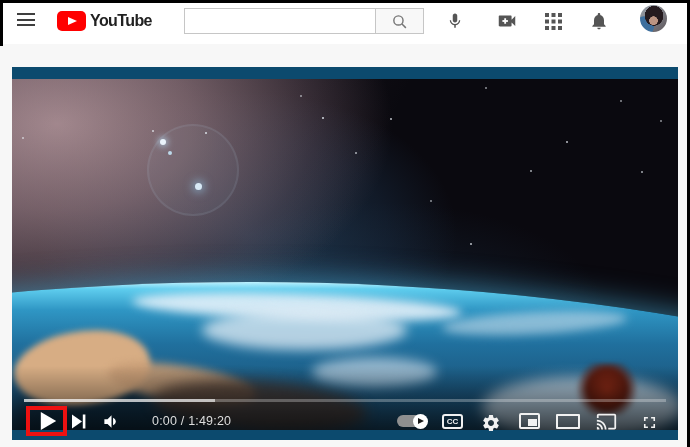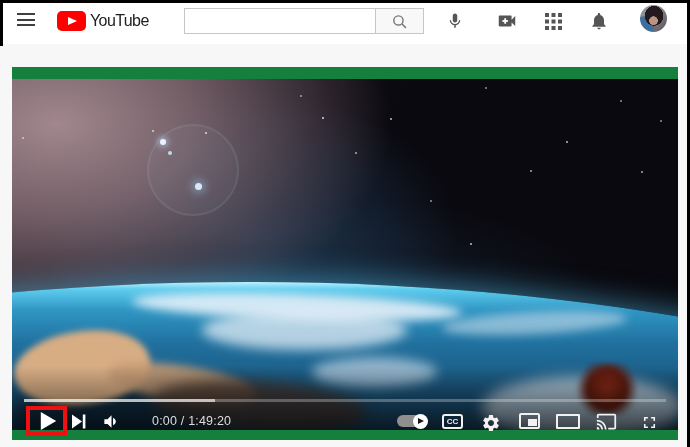--- a/index.html
+++ b/index.html
@@ -12,38 +12,38 @@
   .frame-right { position:absolute; right:0; top:0; width:3px; height:447px; background:#000; z-index:50; }
   .frame-left  { position:absolute; left:0; top:0; width:3px; height:46px; background:#000; z-index:50; }
 
   
   .header { position:absolute; left:0; top:0; width:690px; height:44px; background:#fff; z-index:10; }
   .hamburger { position:absolute; left:17px; top:13px; width:18px; height:13px; cursor:pointer; }
   .hamburger span { display:block; width:18px; height:2px; background:#3f3f3f; margin-bottom:3.5px; }
   .logo { position:absolute; left:57px; top:9px; height:24px; display:flex; align-items:center; cursor:pointer; }
   .logo-badge { width:29px; height:20px; background:#ff0000; border-radius:5px; position:relative; }
   .logo-badge:after { content:""; position:absolute; left:11px; top:5.5px; border-left:9px solid #fff; border-top:4.5px solid transparent; border-bottom:4.5px solid transparent; }
-  .logo-text { font-size:16px; font-weight:400; color:#212121; letter-spacing:-0.6px; margin-left:4px; }
+  .logo-text { font-size:16px; font-weight:700; color:#212121; letter-spacing:-0.6px; margin-left:4px; }
 
   .search-wrap { position:absolute; left:184px; top:8px; height:26px; display:flex; }
   .search-input { width:191px; height:26px; border:1px solid #c6c6c6; border-right:none; background:#fff; padding:0 8px; font-size:13px; color:#111; outline:none; }
   .search-btn { width:49px; height:26px; border:1px solid #c6c6c6; background:#f8f8f8; display:flex; align-items:center; justify-content:center; cursor:pointer; }
 
   .hdr-ic { position:absolute; top:10px; width:22px; height:22px; display:flex; align-items:center; justify-content:center; cursor:pointer; }
   .avatar { position:absolute; left:640px; top:5px; width:27px; height:27px; border-radius:50%; cursor:pointer; overflow:hidden;
     background:
       radial-gradient(circle at 50% 58%, #bb9482 0 20%, rgba(187,148,130,0) 22%),
       radial-gradient(ellipse 58% 62% at 52% 40%, #241a1e 0 58%, rgba(36,26,30,0) 60%),
       radial-gradient(circle at 16% 78%, #3e6f9d 0 30%, rgba(62,111,157,0) 33%),
       linear-gradient(135deg,#9aa2ab,#5f585c);
   }
 
   
   .page-bg { position:absolute; left:0; top:44px; width:690px; height:403px; background:#f7f7f7; }
-  .player { position:absolute; left:12px; top:67px; width:666px; height:373px; background:#15803d; z-index:5; }
+  .player { position:absolute; left:12px; top:67px; width:666px; height:373px; background:#0c4a6e; z-index:5; }
   .scene { position:absolute; left:0; top:12px; width:666px; height:351px; overflow:hidden;
     background:
       radial-gradient(ellipse 430px 270px at 45px 45px, rgba(170,143,148,0.95), rgba(133,109,117,0.8) 32%, rgba(92,74,86,0.45) 60%, rgba(92,74,86,0) 78%),
       radial-gradient(ellipse 280px 190px at 235px 155px, rgba(58,108,148,0.45), rgba(36,70,104,0.28) 50%, rgba(36,70,104,0) 75%),
       radial-gradient(ellipse 320px 160px at 370px 235px, rgba(40,80,115,0.32), rgba(40,80,115,0) 70%),
       #0a090f; }
   .beam { position:absolute; left:-40px; top:-30px; width:560px; height:300px;
     background:linear-gradient(115deg, rgba(160,130,140,0.25), rgba(160,130,140,0) 65%); }
   .star { position:absolute; width:2px; height:2px; border-radius:50%; background:#e8eef4; }
   .flare-dot { position:absolute; border-radius:50%; }

